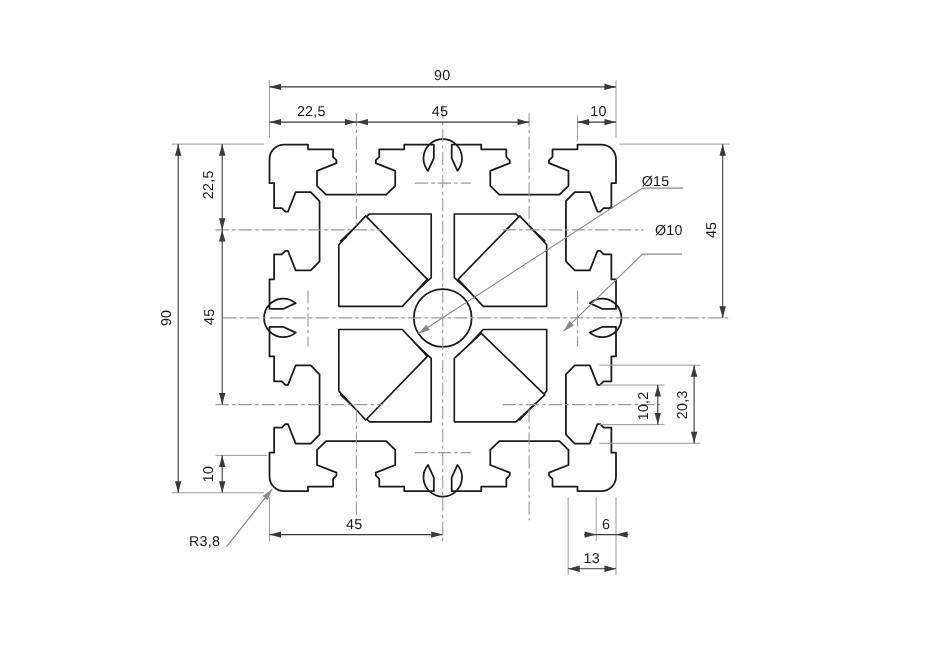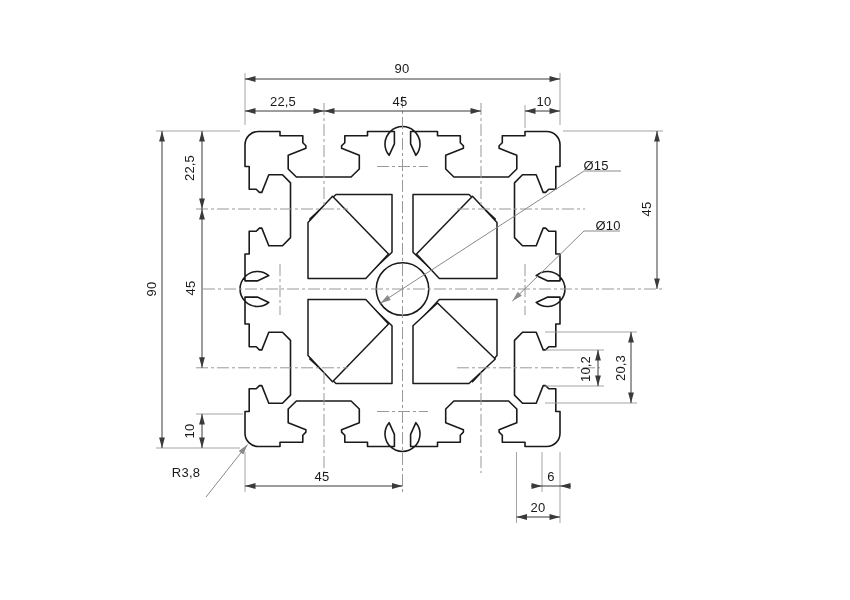--- a/index.html
+++ b/index.html
@@ -113,18 +113,18 @@
   <div class="lbl v" style="left:189px;top:168px">22,5</div>
   <div class="lbl v" style="left:190px;top:288px">45</div>
   <div class="lbl v" style="left:189px;top:431px">10</div>
 
   <div class="lbl v" style="left:646px;top:209px">45</div>
   <div class="lbl v" style="left:585px;top:369px">10,2</div>
   <div class="lbl v" style="left:620px;top:368px">20,3</div>
 
   <div class="lbl" style="left:322px;top:476px">45</div>
   <div class="lbl" style="left:551px;top:476px">6</div>
-  <div class="lbl" style="left:538px;top:507px">20</div>
+  <div class="lbl" style="left:538px;top:507px">13</div>
 
   <div class="lbl" style="left:596px;top:165px">Ø15</div>
-  <div class="lbl" style="left:608px;top:225px">Ø10</div>
-  <div class="lbl" style="left:186px;top:472px">R3,8</div>
+  <div class="lbl" style="left:608px;top:209px">Ø10</div>
+  <div class="lbl" style="left:186px;top:492px">R3,8</div>
 </div>
 
 </body></html>

